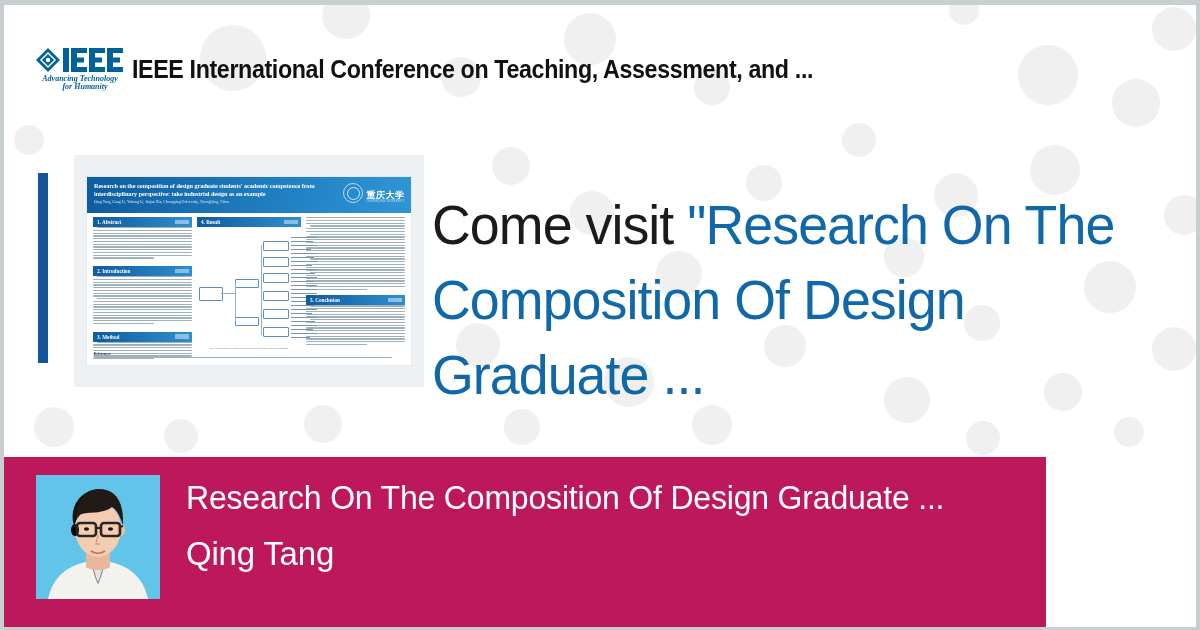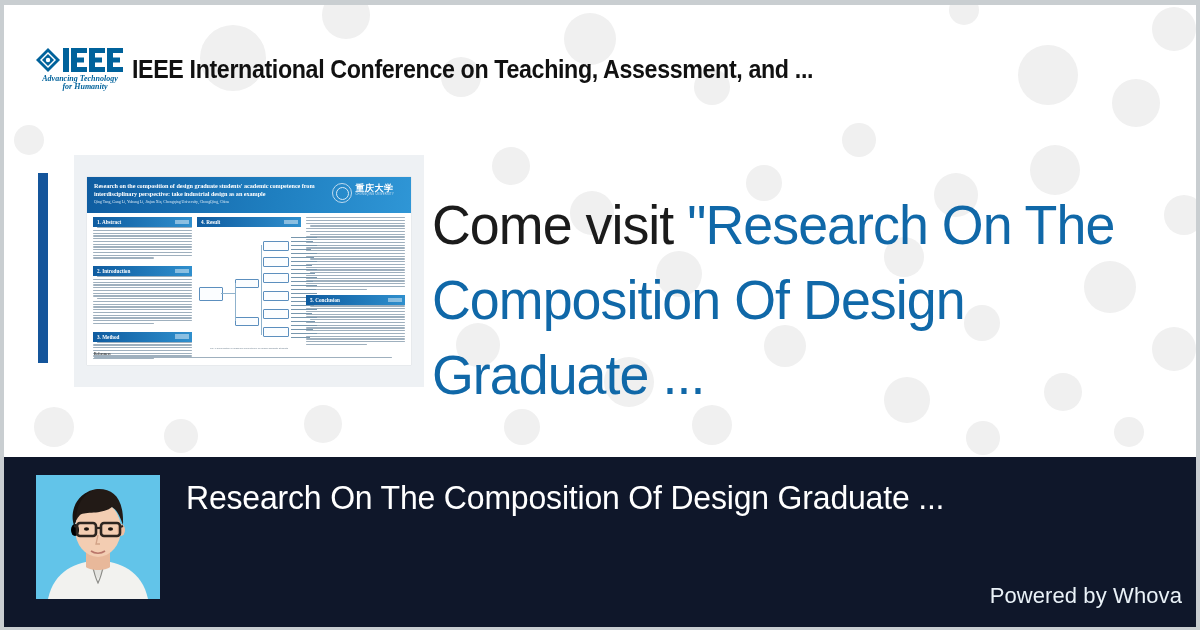--- a/index.html
+++ b/index.html
@@ -112,24 +112,24 @@
   #poster-authors {
     color: #d8e8f5;
     font-family: "Liberation Serif", serif;
     font-size: 3.9px;
     line-height: 6px;
     margin-top: 1.5px;
     width: 240px;
   }
   #cqu-logo {
     position: absolute;
-    right: 17px;
+    right: 6px;
     top: 6px;
     display: flex;
-    align-items: flex-start;
+    align-items: flex-end;
     gap: 3px;
     margin-left: 41px;
   }
   #cqu-seal {
     width: 20px; height: 20px;
     border-radius: 50%;
     border: 1px solid #bcd9ee;
     position: relative;
     box-sizing: border-box;
   }
@@ -242,23 +242,23 @@
     transform-origin: left top;
   }
   #headline .lead { color: #1b1b1b; }
   #headline .quoted { color: #1068a8; }
 
   
   #footer-bar {
     position: absolute;
     left: 0;
     top: 452px;
-    width: 1192px;
+    width: 1042px;
     height: 170px;
-    background: #0f172a;
+    background: #be185d;
   }
   #avatar {
     position: absolute;
     left: 32px;
     top: 18px;
     width: 124px;
     height: 124px;
     overflow: hidden;
     background: #5cc0e8;
   }
@@ -575,16 +575,16 @@
         <line x1="84" y1="52" x2="87" y2="51" stroke="#2c2520" stroke-width="2"></line>
 
         <ellipse cx="50.5" cy="54" rx="2.6" ry="1.8" fill="#1a1410"></ellipse>
         <ellipse cx="74.5" cy="54" rx="2.6" ry="1.8" fill="#1a1410"></ellipse>
 
         <path d="M62 60 L60 69 L64 69" stroke="#d2a287" stroke-width="1.3" fill="none"></path>
         <path d="M55 76 C59 79 65 79 69 76" stroke="#b9766a" stroke-width="1.6" fill="none"></path>
       </svg>
     </div>
     <div id="footer-title">Research On The Composition Of Design Graduate ...</div>
-    <div id="powered-by">Powered by Whova</div>
+    <div id="footer-presenter">Qing Tang</div>
   </div>
 
 </div>
 
 </body></html>

